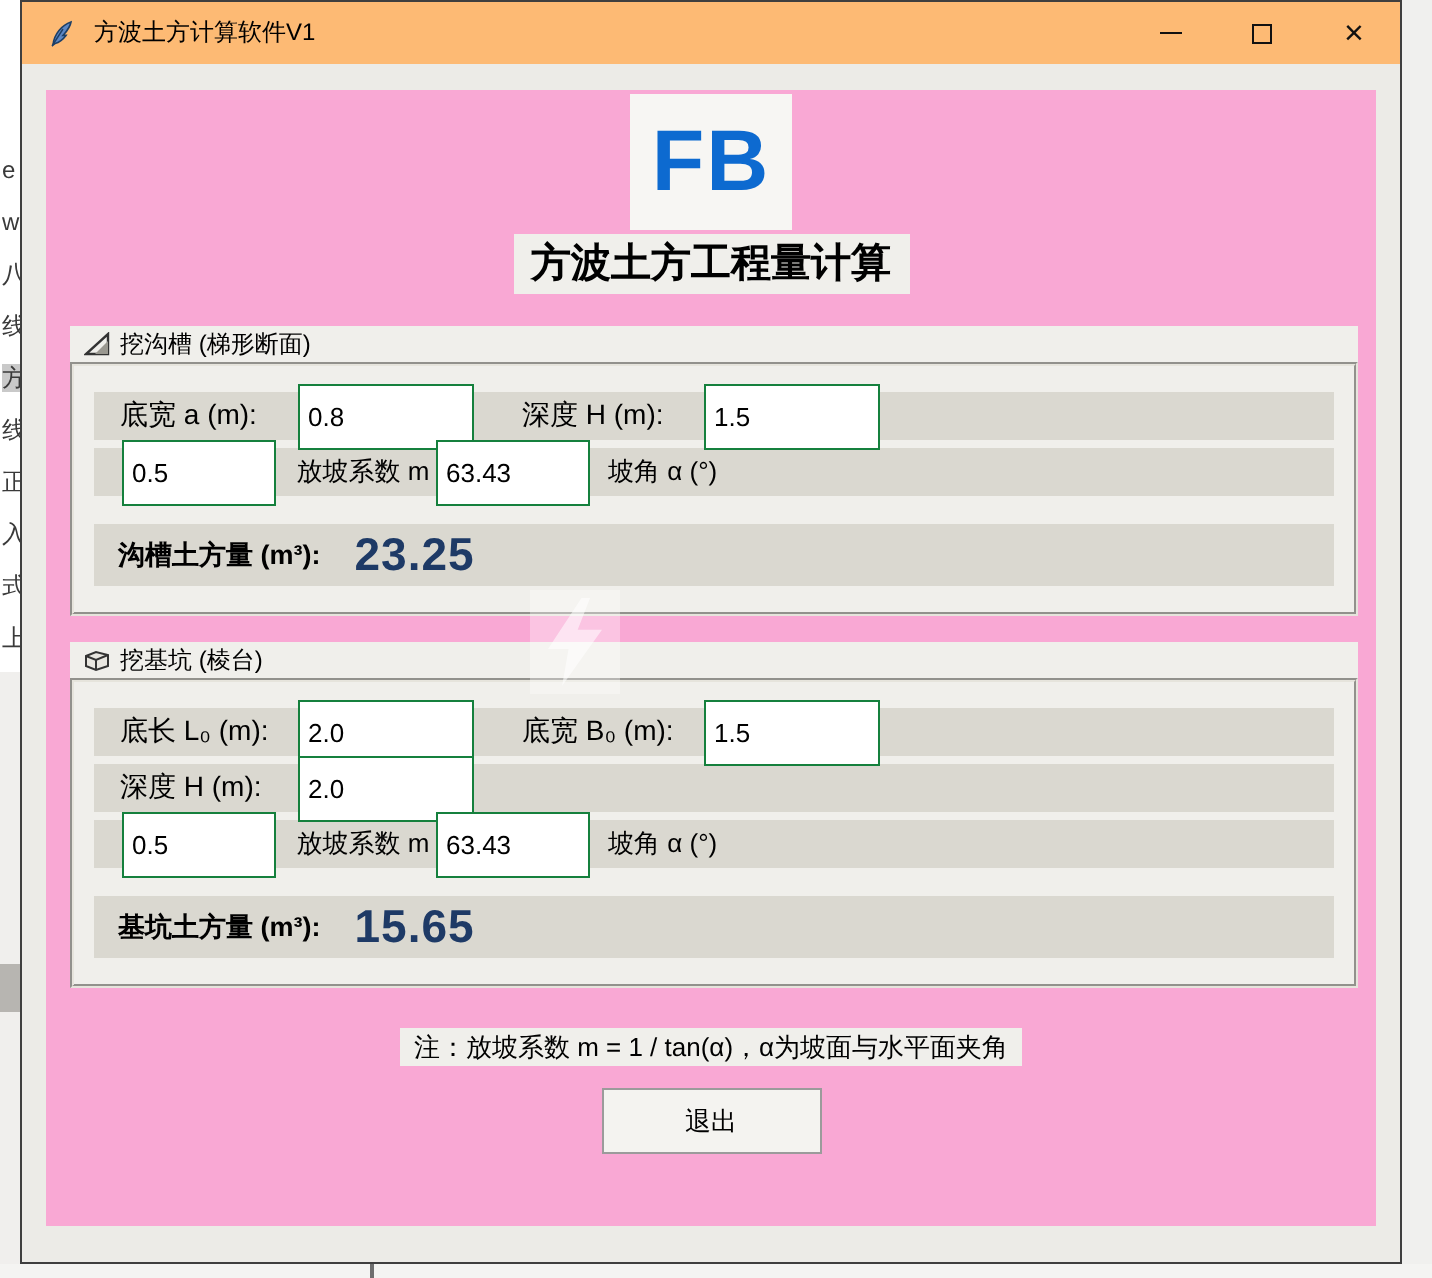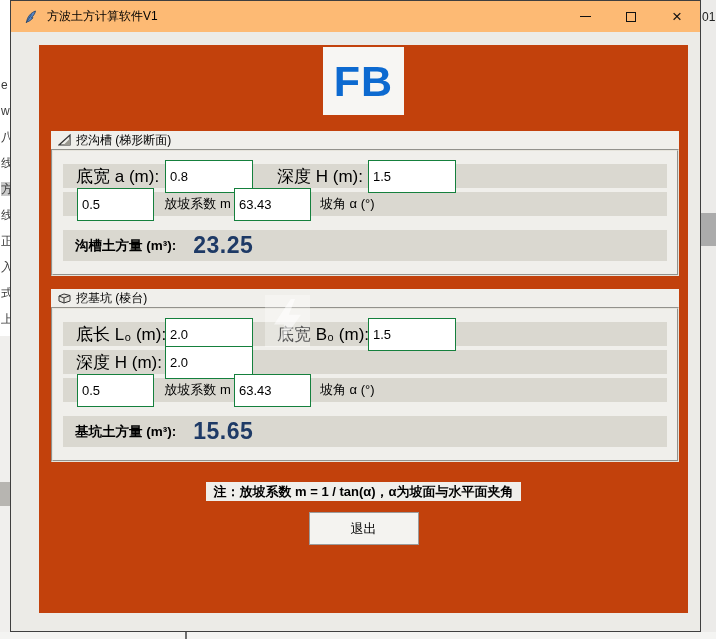--- a/index.html
+++ b/index.html
@@ -31,50 +31,50 @@
   .titlebar { height:31px; flex:none; background:#fdba74; display:flex; align-items:center; padding-left:12px; }
   .tb-icon { width:16px; height:16px; flex:none; }
   .tb-title { font-size:12px; color:#000; margin-left:8px; white-space:nowrap; }
   .tb-controls { margin-left:auto; display:flex; height:100%; }
   .tb-btn { width:46px; height:100%; display:flex; align-items:center; justify-content:center; }
   .glyph-min { width:11px; height:1px; background:#111; }
   .glyph-max { width:10px; height:10px; border:1px solid #111; }
   .glyph-close { font-size:17px; font-weight:400; color:#111; line-height:1; }
 
   .body { flex:1; padding:13px 12px 18px; }
-  .main-frame { background:#c2410c; height:100%; padding-top:2px;margin-left:16px; }
+  .main-frame { background:#f9a8d4; height:100%; padding-top:2px; }
 
   .logo { width:fit-content; margin:0 auto; background:#f7f6f3; color:#0d6ad0;
           font-weight:bold; font-size:43px; line-height:68px; padding:0 11px; letter-spacing:1px; }
   .app-title { width:fit-content; margin:2px auto 0; background:#f0efeb; font-weight:bold;
                font-size:20px; line-height:24px; padding:3px 9px; color:#000; }
 
   .section { background:#f0efeb; margin:16px 9px 0 12px; }
   .section.second { margin-top:13px; }
   .section-title { font-size:12px; line-height:14px; padding:2px 7px; display:flex; align-items:center; gap:5px; color:#000; }
   .section-body { border:2px groove #e6e4dc; padding:13px 10px; background:#f0efeb; }
 
   .row { height:24px; margin-bottom:4px; background:#dad8d0; display:flex; align-items:center; padding-left:13px; }
   .row.slope { padding-left:14px; }
-  .flabel { font-size:17px; color:#000; white-space:nowrap; }
+  .flabel { font-size:14px; color:#000; white-space:nowrap; }
   .w1 { width:89px; }
   .gapA { width:24px; flex:none; }
   .w2 { width:91px; }
   .entry { width:88px; height:33px; border:1px solid #15803d; background:#fff; font-size:13px;
            padding:0 4px; font-family:inherit; color:#000; }
   .entry.small { width:77px; }
   .mlabel { margin-left:7px; width:73px; font-size:13px;text-align:center; }
   .alabel { margin-left:9px; font-size:13px; }
 
   .result-row { height:31px; margin-top:14px; background:#dad8d0; display:flex; align-items:center; padding-left:12px; }
   .result-label { font-size:13.5px; font-weight:bold; color:#000; }
   .result-value { font-size:23px; font-weight:bold; color:#1e3a66; margin-left:17px; letter-spacing:0.5px; }
 
   .note { width:fit-content; margin:20px auto 0; background:#f0efeb; font-size:13px; line-height:15px;
-          padding:2px 7px; color:#000;font-weight:bold; }
+          padding:2px 7px; color:#000; }
   .exit-btn { display:block; margin:11px auto 0; width:110px; height:33px; background:#f4f3f0;
               border:1px solid #9b9b9b; font-size:13px; font-family:inherit; color:#000; }
 
   
   .watermark { position:absolute; left:265px; top:295px; display:flex; gap:5px; pointer-events:none; }
   .wm-bolt-box { width:45px; height:52px; background:rgba(255,255,255,0.33); position:relative; flex:none; }
   .wm-bolt { position:absolute; left:9px; right:9px; top:4px; bottom:4px; background:rgba(255,255,255,0.55);
              clip-path:polygon(62% 0, 0 58%, 38% 58%, 26% 100%, 100% 36%, 55% 36%, 78% 0); }
   .wm-text { display:flex; flex-direction:column; }
   .wm-line1 { font-size:22px; font-weight:bold; letter-spacing:4px; color:rgba(255,255,255,0.52); line-height:31px; }
@@ -93,24 +93,20 @@
     <span class="bg-char c4">方</span>
     <span class="bg-char c5">线</span>
     <span class="bg-char c6">正</span>
     <span class="bg-char c7">入</span>
     <span class="bg-char c8">式</span>
     <span class="bg-char c9">上</span>
     <div class="left-lower"></div>
     <div class="left-thumb"></div>
   </div>
 
-  <div class="right-strip">
-    <span class="right-text">01</span>
-    <div class="right-thumb"></div>
-  </div>
 
   <div class="bottom-strip">
     <div class="bottom-divider"></div>
   </div>
 
   <div class="window">
 
     <div class="titlebar">
       <svg class="tb-icon" viewBox="0 0 16 16">
         <path d="M3.5,13.5 C4,8 8,3.5 12.5,2 C12,5 10,7 8.5,8.7 L10,8.7 C8.5,10.7 6.5,12.2 4.5,12.8 Z" fill="#5c87c5" stroke="#1d3f66" stroke-width="0.8"></path>
@@ -127,20 +123,21 @@
         <div class="tb-btn">
             <span class="glyph-close">×</span>
           </div>
       </div>
     </div>
 
     <div class="body">
       <div class="main-frame">
 
         <div class="logo">FB</div>
+        <div class="app-title">方波土方工程量计算</div>
 
         <div class="section">
           <div class="section-title">
             <svg width="13" height="12" viewBox="0 0 13 12">
               <path d="M1,11 L12,11 L12,1 Z" fill="#f0efeb" stroke="#333" stroke-width="1.2"></path>
               <path d="M5.5,11 L12,11 L12,4.5 Z" fill="#9a9890"></path>
             </svg>
             <span>挖沟槽 (梯形断面)</span>
           </div>
           <div class="section-body">

